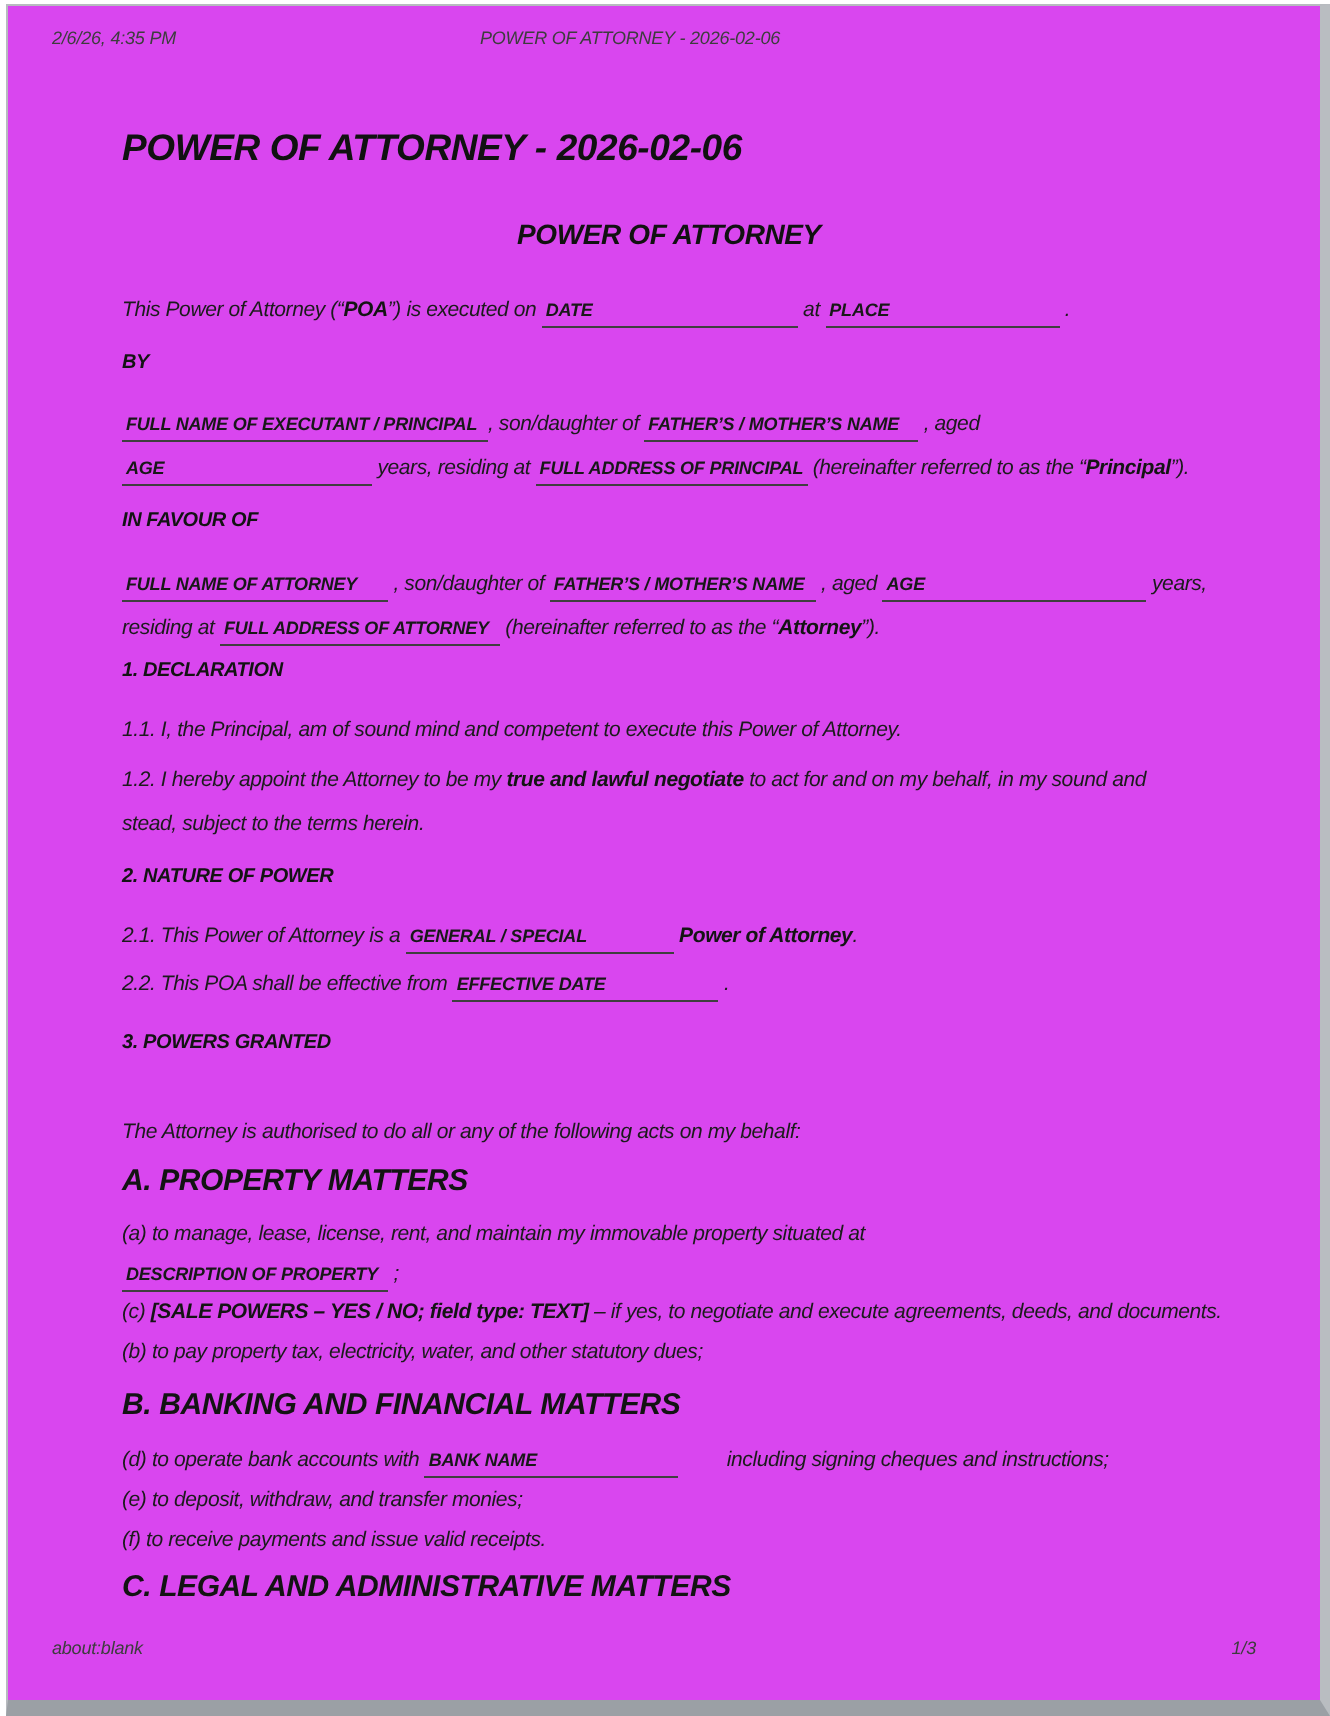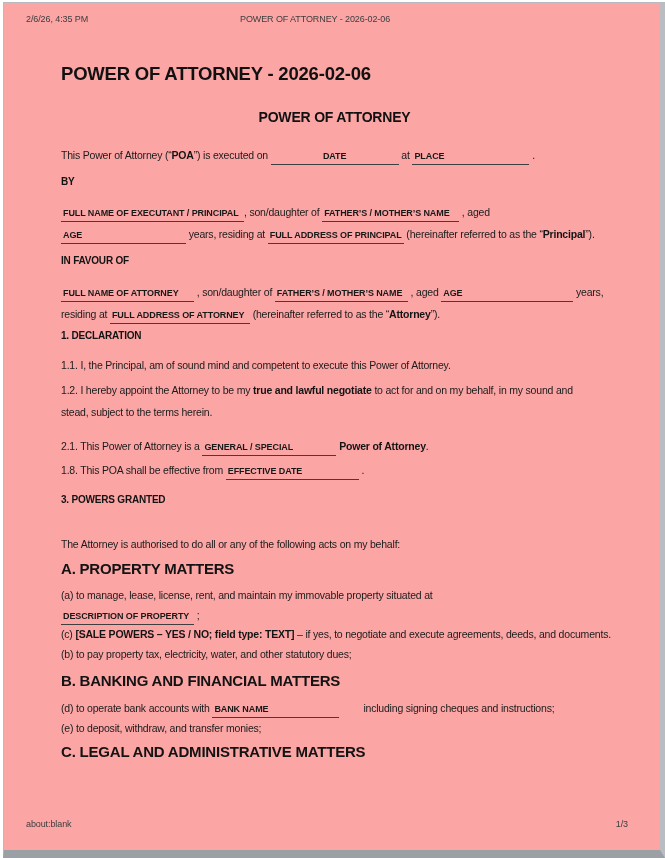--- a/index.html
+++ b/index.html
@@ -12,26 +12,27 @@
     position: relative;
     width: 665px;
     height: 858px;
     background: #ffffff;
     overflow: hidden;
   }
   
   .page {
     position: absolute;
     left: 3px; top: 2px; right: 0; bottom: 0;
-    background: #fca5a5;
+    background: #d946ef;
     border-top: 1px solid #b7bbbf;
     border-left: 1px solid #b7bbbf;
     border-right: 5px solid #b9bdc1;
     border-bottom: 8px solid #9ba0a5;
     box-sizing: border-box;
+    font-style: italic;
   }
   .print-header {
     position: absolute;
     left: 0; top: 11px;
     width: 100%;
     font-size: 9px;
     color: #3d3d3d;
     letter-spacing: -0.1px;
   }
   .ph-datetime { position: absolute; left: 22px; top: 0; white-space: nowrap; }
@@ -98,21 +99,21 @@
     border-bottom: 1px solid #3f3f3f;
     font-size: 9px;
     font-weight: bold;
     color: #181818;
     line-height: 12px;
     padding: 0 2px 2px 2px;
     letter-spacing: -0.1px;
     white-space: nowrap;
   }
   
-  .w-date      { min-width: 124px; text-align: center; }
+  .w-date      { min-width: 124px; }
   .w-place     { min-width: 113px; }
   .w-name1     { min-width: 179px; }
   .w-parent1   { min-width: 133px; }
   .w-age1      { min-width: 121px; }
   .w-addr1     { min-width: 131px; }
   .w-name2     { min-width: 129px; }
   .w-parent2   { min-width: 129px; }
   .w-age2      { min-width: 128px; }
   .w-addr2     { min-width: 136px; }
   .w-type      { min-width: 130px; }
@@ -155,43 +156,45 @@
 
       <div class="sec-h" style="margin-top:4px">1. DECLARATION</div>
 
       <div class="line" style="margin-top:12px">1.1. I, the Principal, am of sound mind and competent to execute this Power of Attorney.</div>
 
       <div style="margin-top:3px">
         <div class="line"><span>1.2. I hereby appoint the Attorney to be my </span><b>true and lawful negotiate</b><span> to act for and on my behalf, in my sound and</span></div>
         <div class="line">stead, subject to the terms herein.</div>
       </div>
 
+      <div class="sec-h" style="margin-top:9px">2. NATURE OF POWER</div>
 
       <div class="line" style="margin-top:12px"><span>2.1. This Power of Attorney is a </span><span class="field w-type">GENERAL / SPECIAL</span><span> </span><b>Power of Attorney</b><span>.</span></div>
 
-      <div class="line" style="margin-top:2px"><span>1.8. This POA shall be effective from </span><span class="field w-eff">EFFECTIVE DATE</span><span> .</span></div>
+      <div class="line" style="margin-top:2px"><span>2.2. This POA shall be effective from </span><span class="field w-eff">EFFECTIVE DATE</span><span> .</span></div>
 
       <div class="sec-h" style="margin-top:12px">3. POWERS GRANTED</div>
 
       <div class="line" style="margin-top:27px">The Attorney is authorised to do all or any of the following acts on my behalf:</div>
 
       <div class="sub-h" style="margin-top:8px">A. PROPERTY MATTERS</div>
 
       <div class="tight" style="margin-top:11px">
         <div class="line">(a) to manage, lease, license, rent, and maintain my immovable property situated at</div>
         <div class="line"><span class="field w-desc">DESCRIPTION OF PROPERTY</span><span> ;</span></div>
         <div class="line"><span>(c) </span><b>[SALE POWERS – YES / NO; field type: TEXT]</b><span> – if yes, to negotiate and execute agreements, deeds, and documents.</span></div>
         <div class="line">(b) to pay property tax, electricity, water, and other statutory dues;</div>
       </div>
 
       <div class="sub-h" style="margin-top:11px">B. BANKING AND FINANCIAL MATTERS</div>
 
       <div class="bank-block" style="margin-top:11px">
         <div class="line"><span>(d) to operate bank accounts with </span><span class="field w-bank">BANK NAME</span><span>including signing cheques and instructions;</span></div>
         <div class="line">(e) to deposit, withdraw, and transfer monies;</div>
+        <div class="line">(f) to receive payments and issue valid receipts.</div>
       </div>
 
       <div class="sub-h" style="margin-top:8px">C. LEGAL AND ADMINISTRATIVE MATTERS</div>
 
     </div>
 
     <div class="print-footer">
       <span>about:blank</span>
       <span>1/3</span>
     </div>

